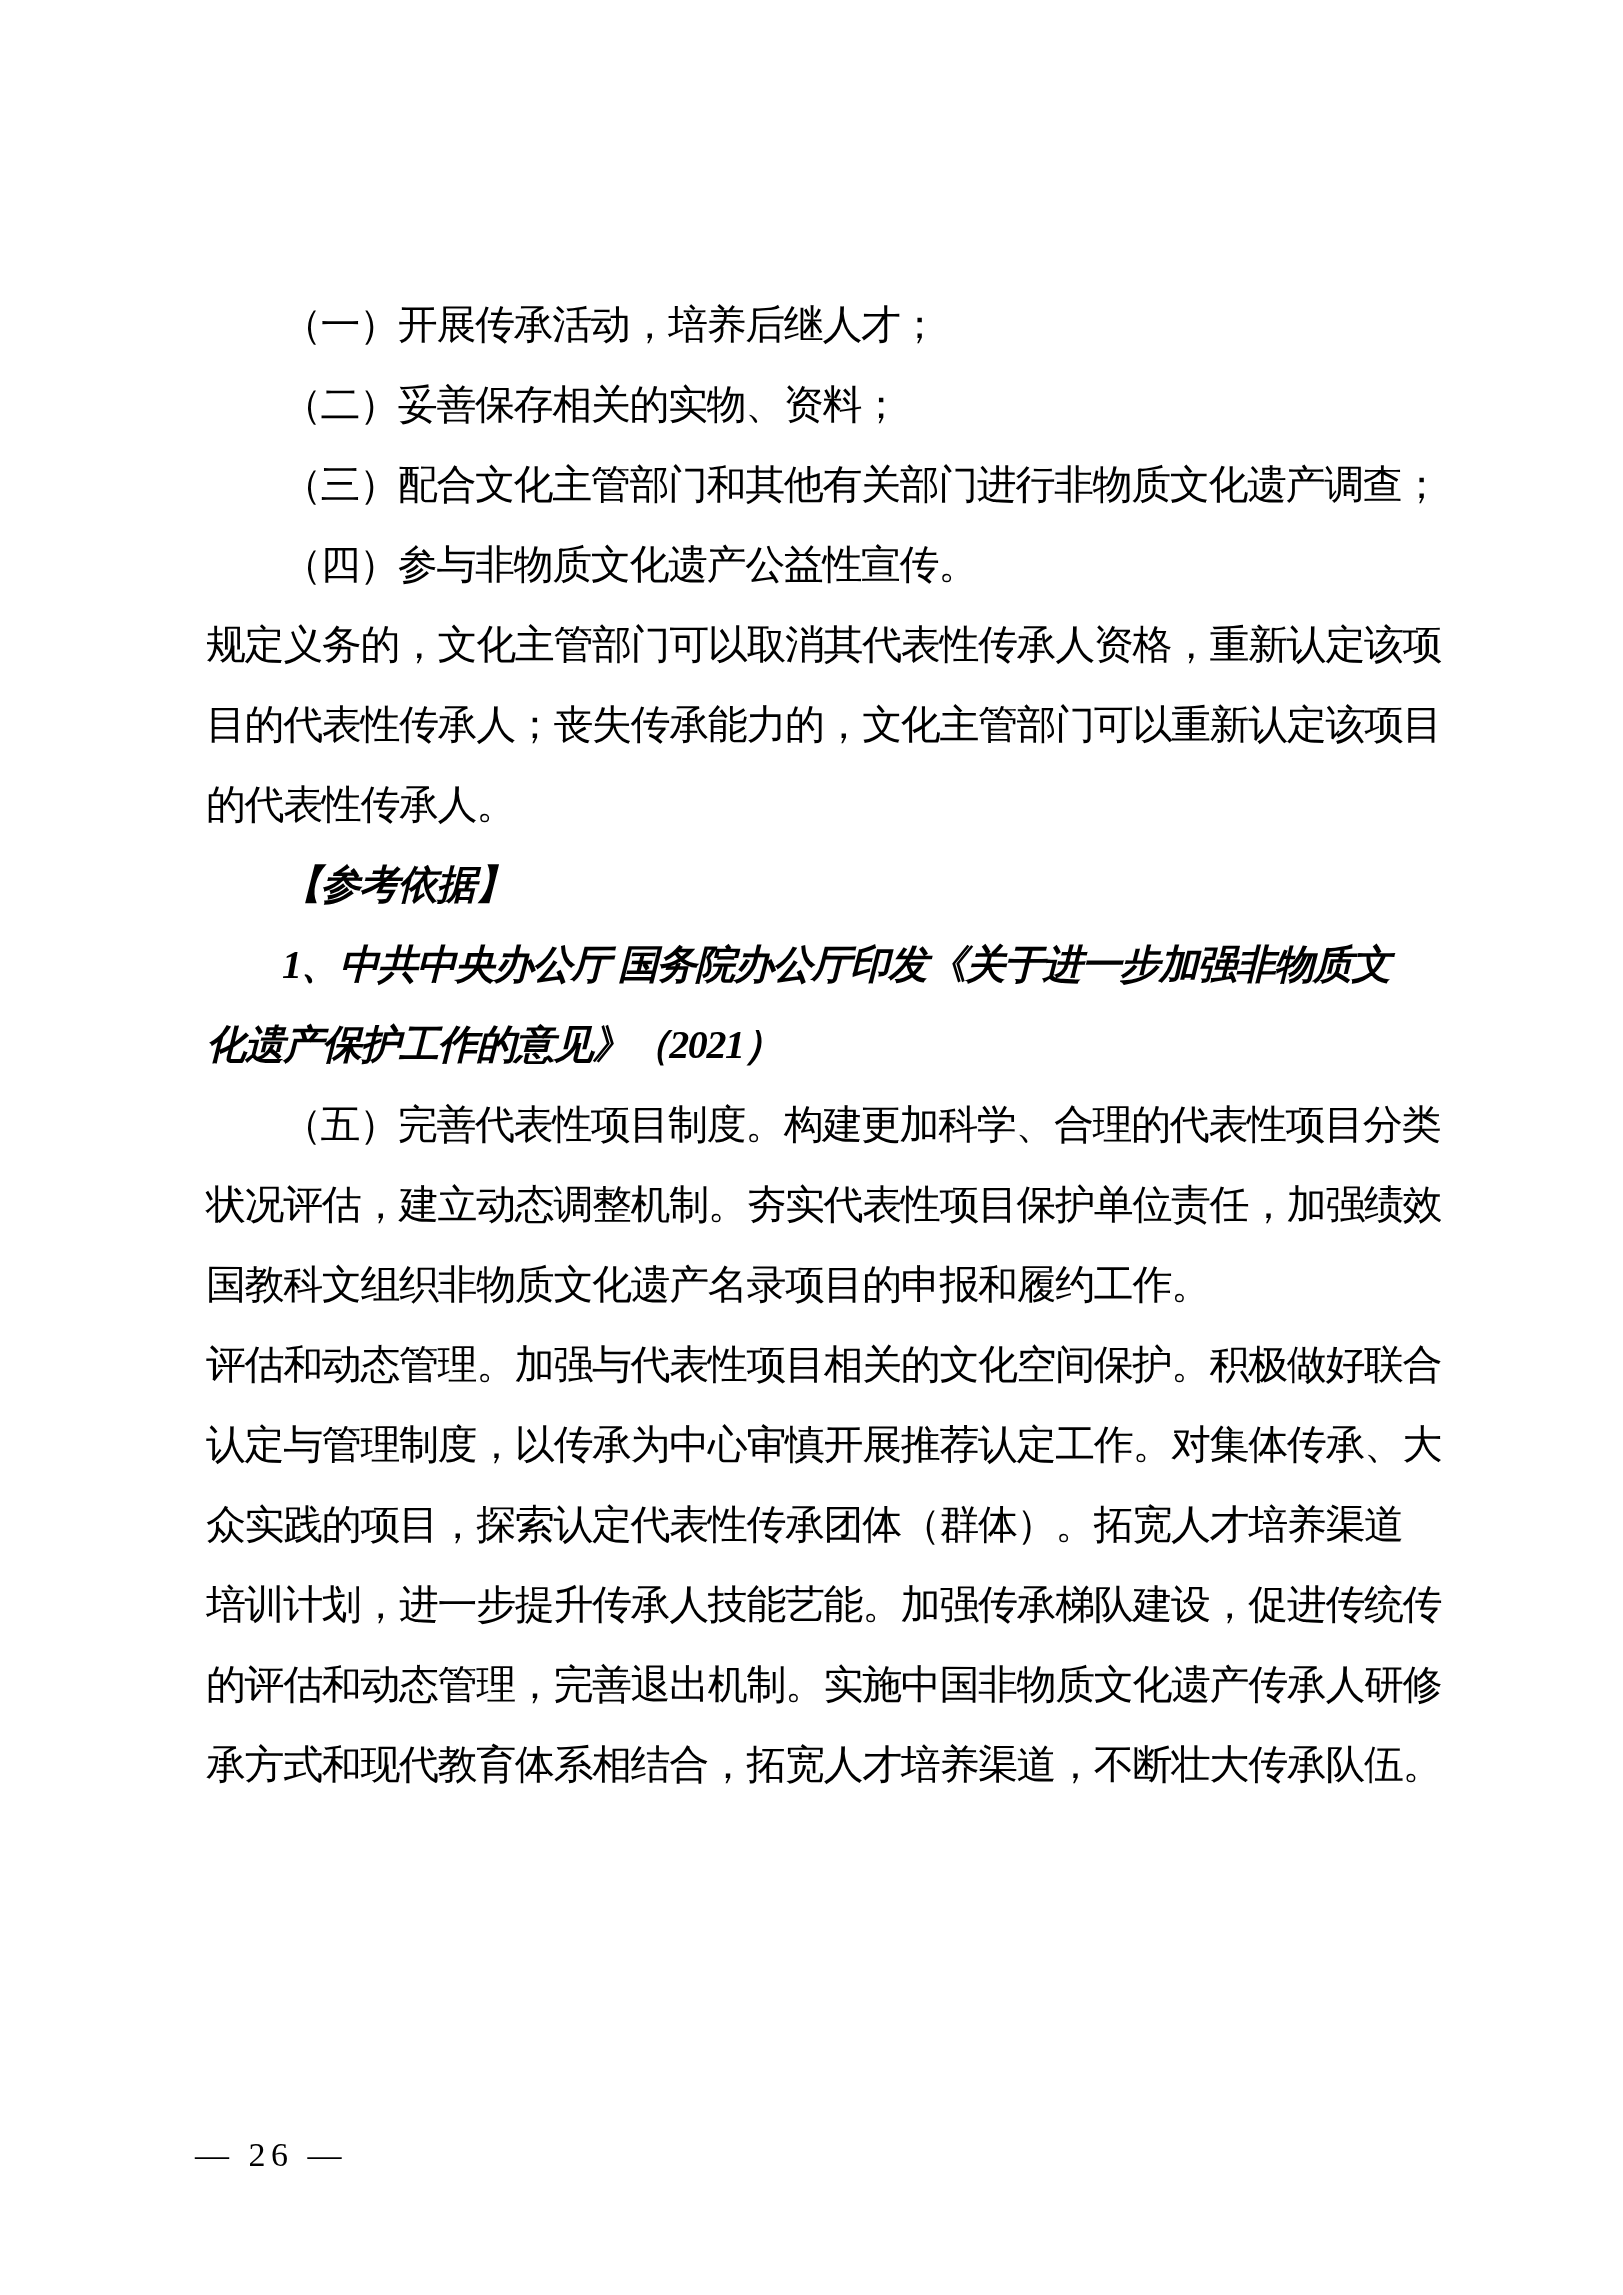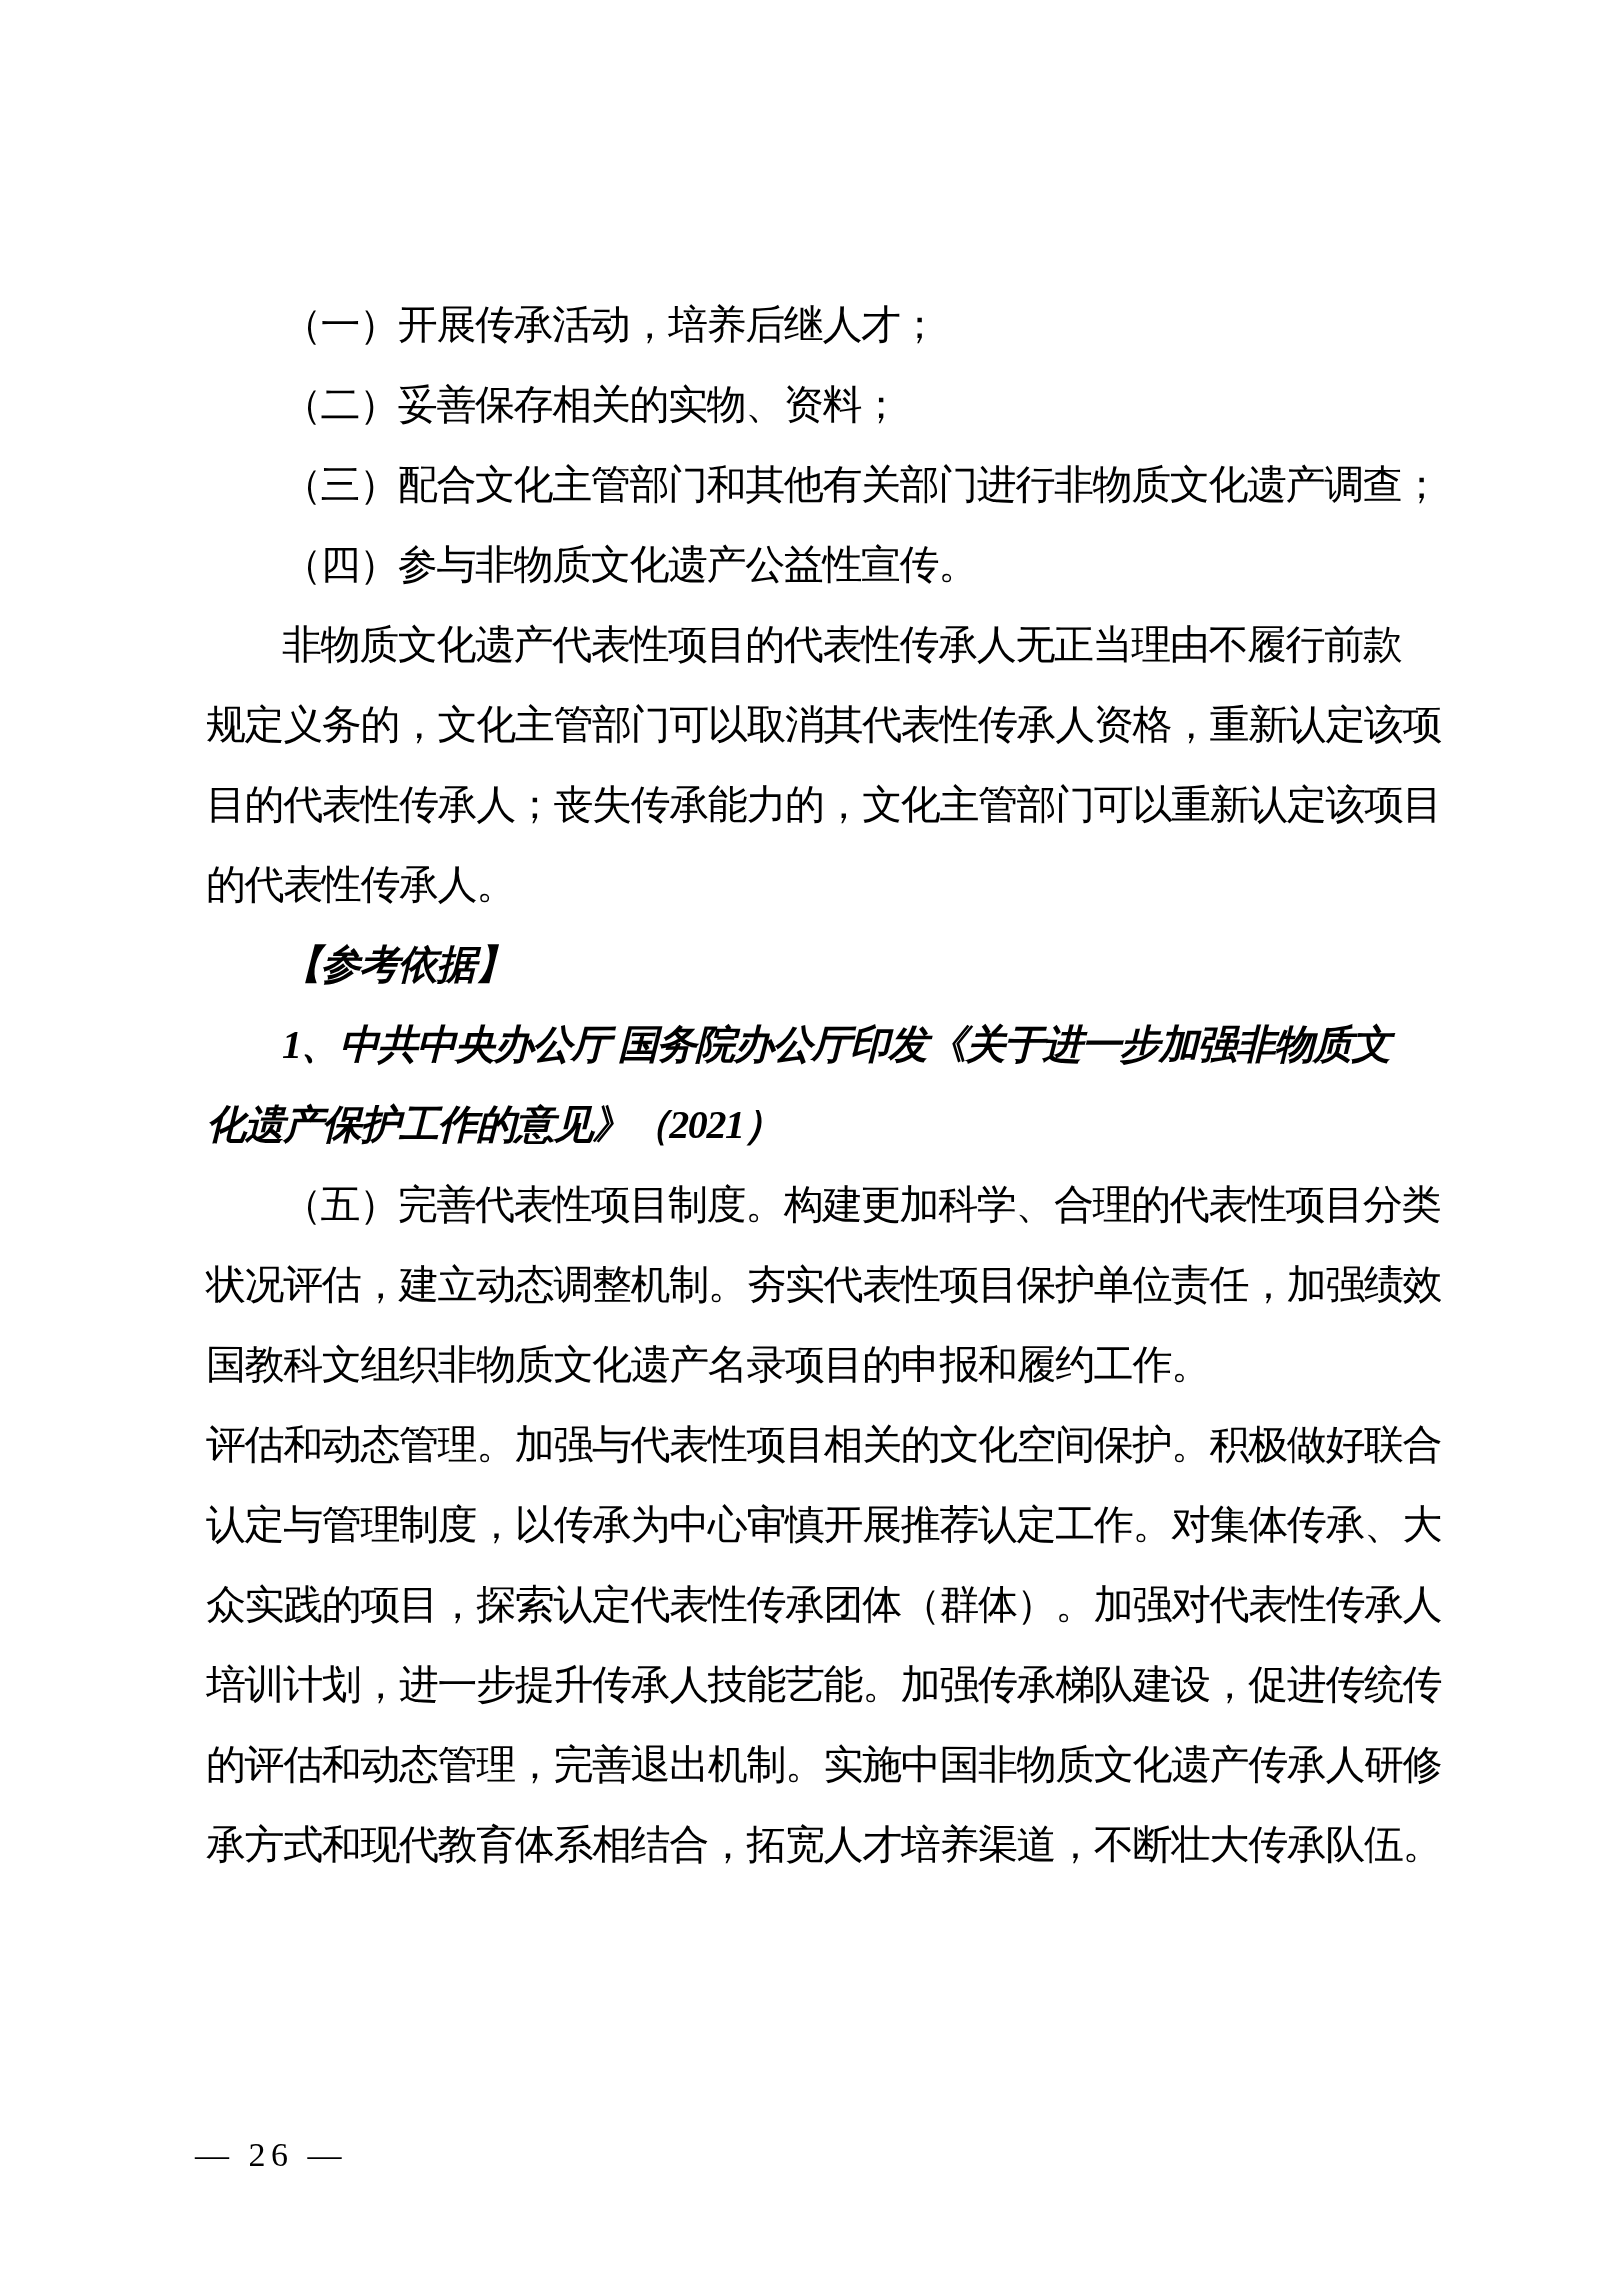--- a/index.html
+++ b/index.html
@@ -51,32 +51,31 @@
 </style>
 </head>
 <body>
 
 <div class="page">
   <div class="body-text">
       <div class="line indent">（一）开展传承活动，培养后继人才；</div>
       <div class="line indent">（二）妥善保存相关的实物、资料；</div>
       <div class="line indent">（三）配合文化主管部门和其他有关部门进行非物质文化遗产调查；</div>
       <div class="line indent">（四）参与非物质文化遗产公益性宣传。</div>
-      <div class="line indent">非物质文化遗产代表性项目的代表性传承人无正当理由不履行前款</div>
       <div class="line">规定义务的，文化主管部门可以取消其代表性传承人资格，重新认定该项</div>
       <div class="line">目的代表性传承人；丧失传承能力的，文化主管部门可以重新认定该项目</div>
       <div class="line">的代表性传承人。</div>
       <div class="line indent bold">【参考依据】</div>
       <div class="line indent bold">1、中共中央办公厅 国务院办公厅印发《关于进一步加强非物质文</div>
       <div class="line bold">化遗产保护工作的意见》（2021）</div>
       <div class="line indent">（五）完善代表性项目制度。构建更加科学、合理的代表性项目分类</div>
       <div class="line">状况评估，建立动态调整机制。夯实代表性项目保护单位责任，加强绩效</div>
       <div class="line">国教科文组织非物质文化遗产名录项目的申报和履约工作。</div>
       <div class="line">评估和动态管理。加强与代表性项目相关的文化空间保护。积极做好联合</div>
       <div class="line">认定与管理制度，以传承为中心审慎开展推荐认定工作。对集体传承、大</div>
-      <div class="line">众实践的项目，探索认定代表性传承团体（群体）。加强对代表性传承人</div>
+      <div class="line">众实践的项目，探索认定代表性传承团体（群体）。拓宽人才培养渠道</div>
       <div class="line">培训计划，进一步提升传承人技能艺能。加强传承梯队建设，促进传统传</div>
       <div class="line">的评估和动态管理，完善退出机制。实施中国非物质文化遗产传承人研修</div>
       <div class="line">承方式和现代教育体系相结合，拓宽人才培养渠道，不断壮大传承队伍。</div>
     </div>
   <div class="page-number">— 26 —</div>
 </div>
 
 
 </body></html>

